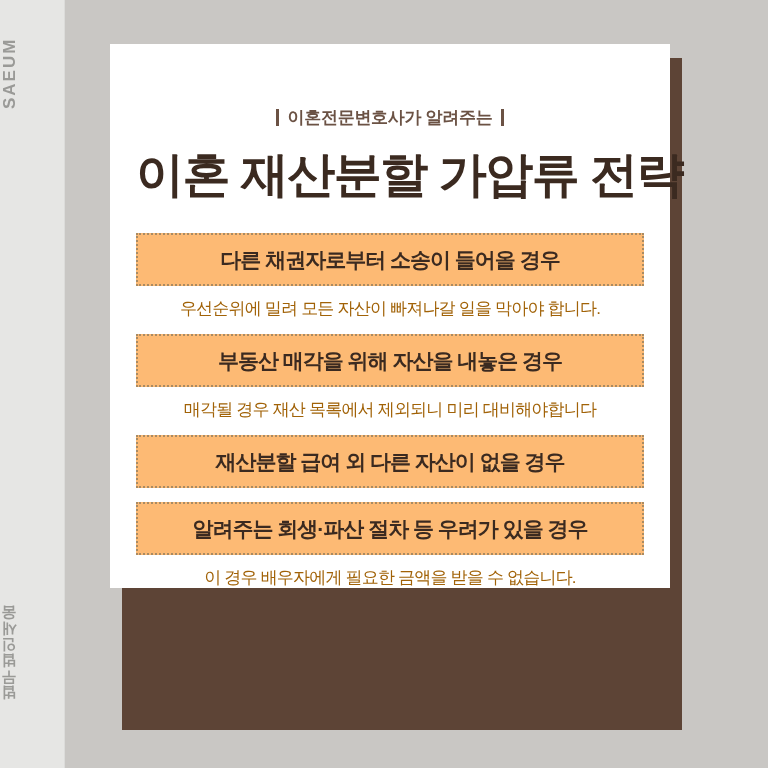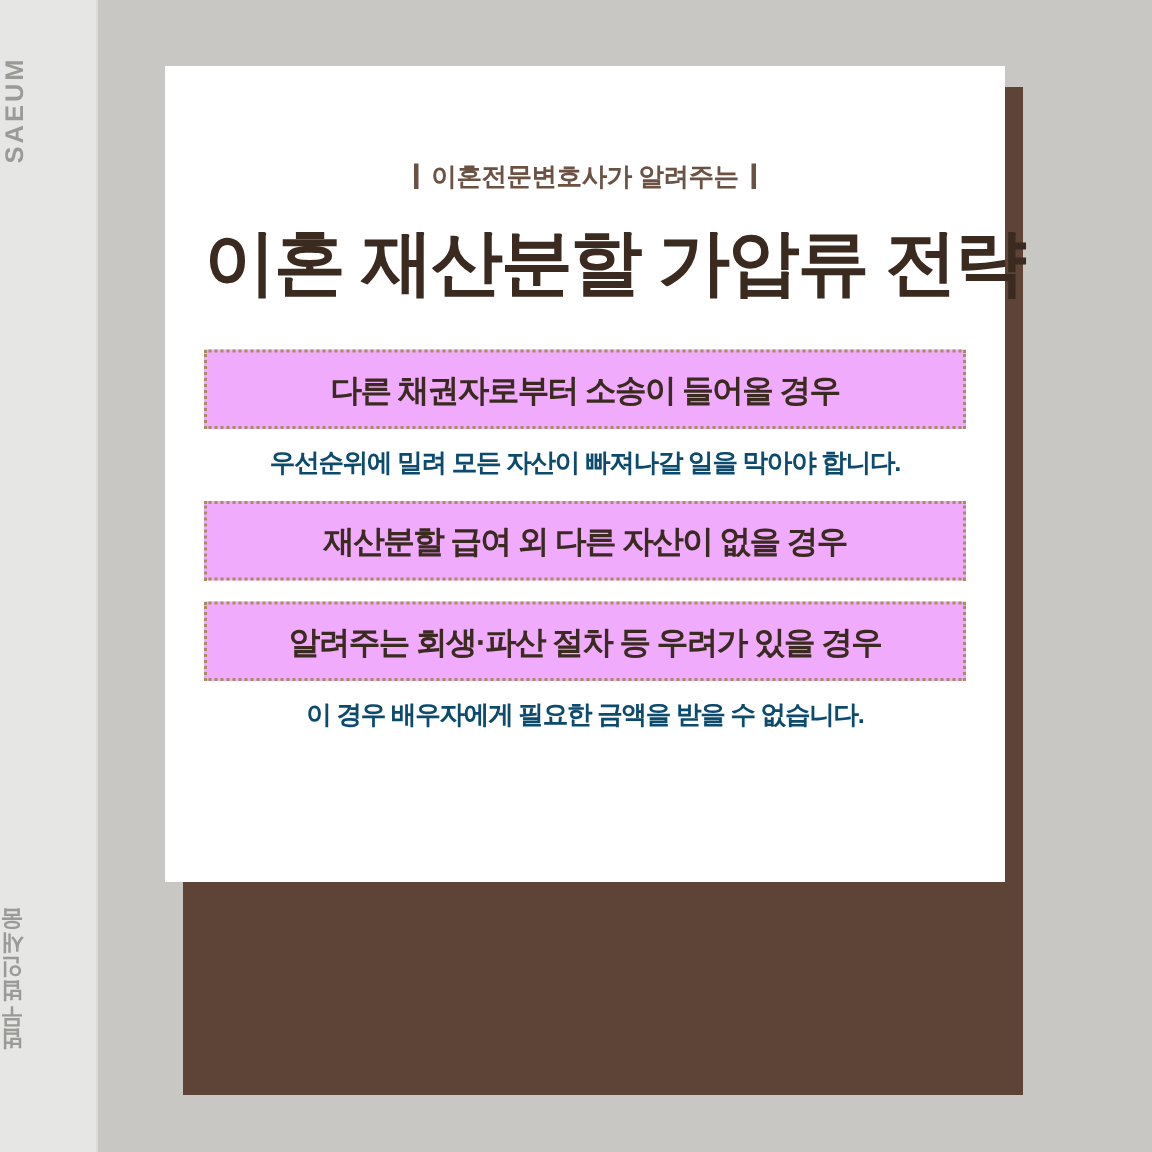--- a/index.html
+++ b/index.html
@@ -122,28 +122,28 @@
   .item { margin-bottom: 14px; }
   .item-head {
     border: 2px dotted #a98b63;
     padding: 11px 6px 10px 6px;
     text-align: center;
     font-size: 21px;
     font-weight: 900;
     color: #3b2a20;
     letter-spacing: -1px;
     white-space: nowrap;
-    background: #f0abfc;
+    background: #fdba74;
   }
   .item-desc {
     margin-top: 11px;
     text-align: center;
     font-size: 17px;
-    font-weight: 700;
-    color: #0c4a6e;
+    font-weight: 400;
+    color: #a16207;
     letter-spacing: -0.8px;
     white-space: nowrap;
   }
 </style>
 </head>
 <body>
 
 <div class="page">
 
   <div class="backdrop"></div>
@@ -164,20 +164,22 @@
     <div class="title">이혼 재산분할 가압류 전략</div>
 
     <div class="items">
 
       <div class="item">
         <div class="item-head">다른 채권자로부터 소송이 들어올 경우</div>
         <div class="item-desc">우선순위에 밀려 모든 자산이 빠져나갈 일을 막아야 합니다.</div>
       </div>
 
       <div class="item">
+        <div class="item-head">부동산 매각을 위해 자산을 내놓은 경우</div>
+        <div class="item-desc">매각될 경우 재산 목록에서 제외되니 미리 대비해야합니다</div>
       </div>
 
       <div class="item">
         <div class="item-head">재산분할 급여 외 다른 자산이 없을 경우</div>
       </div>
 
       <div class="item">
         <div class="item-head">알려주는 회생·파산 절차 등 우려가 있을 경우</div>
         <div class="item-desc">이 경우 배우자에게 필요한 금액을 받을 수 없습니다.</div>
       </div>

